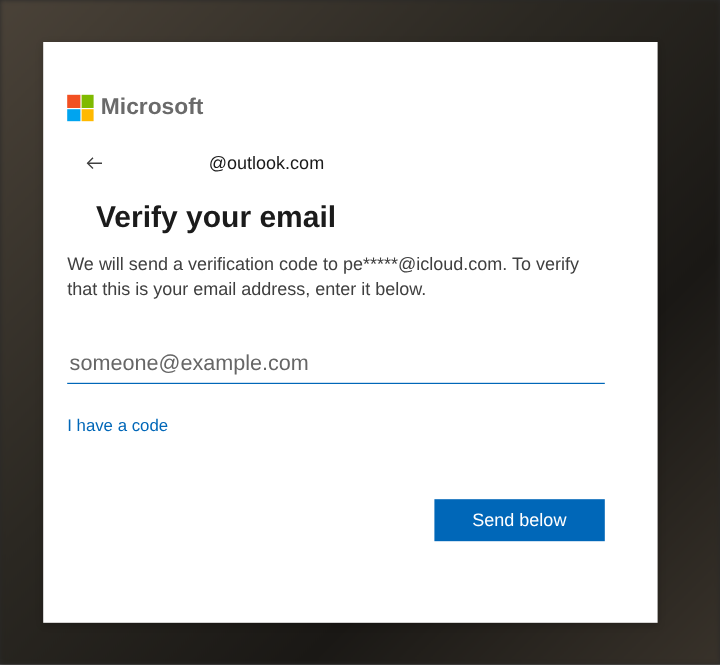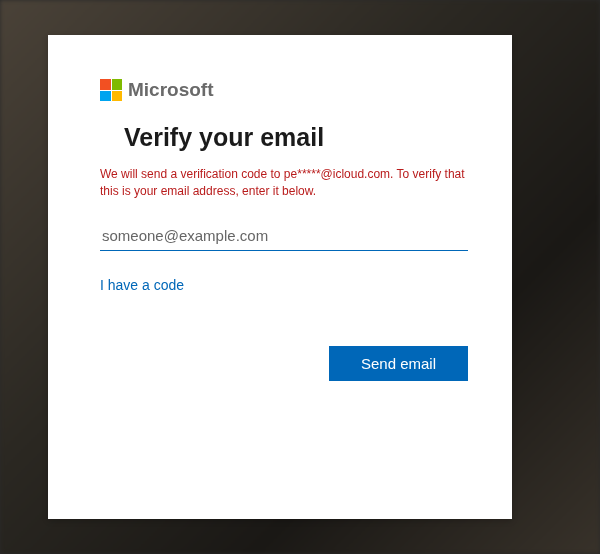--- a/index.html
+++ b/index.html
@@ -16,27 +16,27 @@
       background: #2a2a2a;
     }
     .bg {
       position: absolute;
       inset: 0;
       background: linear-gradient(135deg, #4a4238 0%, #2b2822 40%, #1a1815 70%, #38322a 100%);
       filter: blur(2px);
     }
     .card {
       position: absolute;
-      left: 48px;
+      left: 36px;
       top: 35px;
-      width: 464px;
+      width: 512px;
       height: 484px;
       background: #ffffff;
       box-shadow: 0 2px 6px rgba(0,0,0,0.2);
-      padding: 44px 44px 40px 52px;
+      padding: 44px 44px 40px 20px;
     }
     .logo-row {
       display: flex;
       align-items: center;
       gap: 6px;
       margin-bottom: 22px;
     }
     .ms-logo {
       width: 22px;
       height: 22px;
@@ -76,30 +76,30 @@
       margin-left: 70px;
     }
     .title {
       font-size: 25px;
       font-weight: 600;
       color: #1b1b1b;
       margin-bottom: 14px;
       margin-left: 24px;
     }
     .instruction {
-      font-size: 12px;
-      color: #b91c1c;
+      font-size: 15px;
+      color: #404040;
       line-height: 1.4;
-      margin-bottom: 21px;
+      margin-bottom: 34px;
     }
     .email-input {
       width: 100%;
       border: none;
       border-bottom: 1.5px solid #0067b8;
-      font-size: 15px;
+      font-size: 18px;
       padding: 6px 2px;
       outline: none;
       color: #1b1b1b;
       font-family: inherit;
       background: transparent;
     }
     .email-input::placeholder {
       color: #666666;
     }
     .have-code {
@@ -136,26 +136,35 @@
   <div class="logo-row">
     <div class="ms-logo">
       <div class="sq-r"></div>
       <div class="sq-g"></div>
       <div class="sq-b"></div>
       <div class="sq-y"></div>
     </div>
     <span class="logo-text">Microsoft</span>
   </div>
 
+  <div class="account-row">
+    <button class="back-btn">
+      <svg width="18" height="18" viewBox="0 0 24 24" fill="none" stroke="currentColor" stroke-width="1.5">
+        <line x1="20" y1="12" x2="4" y2="12"></line>
+        <polyline points="10,18 4,12 10,6"></polyline>
+      </svg>
+    </button>
+    <span class="account-email">@outlook.com</span>
+  </div>
 
   <h1 class="title">Verify your email</h1>
 
   <p class="instruction">We will send a verification code to pe*****@icloud.com. To verify that this is your email address, enter it below.</p>
 
   <input type="email" class="email-input" placeholder="someone@example.com" style="">
 
   <a class="have-code">I have a code</a>
 
   <div class="btn-row">
-    <button class="send-btn">Send email</button>
+    <button class="send-btn">Send below</button>
   </div>
 
 </div>
 
 </body></html>

